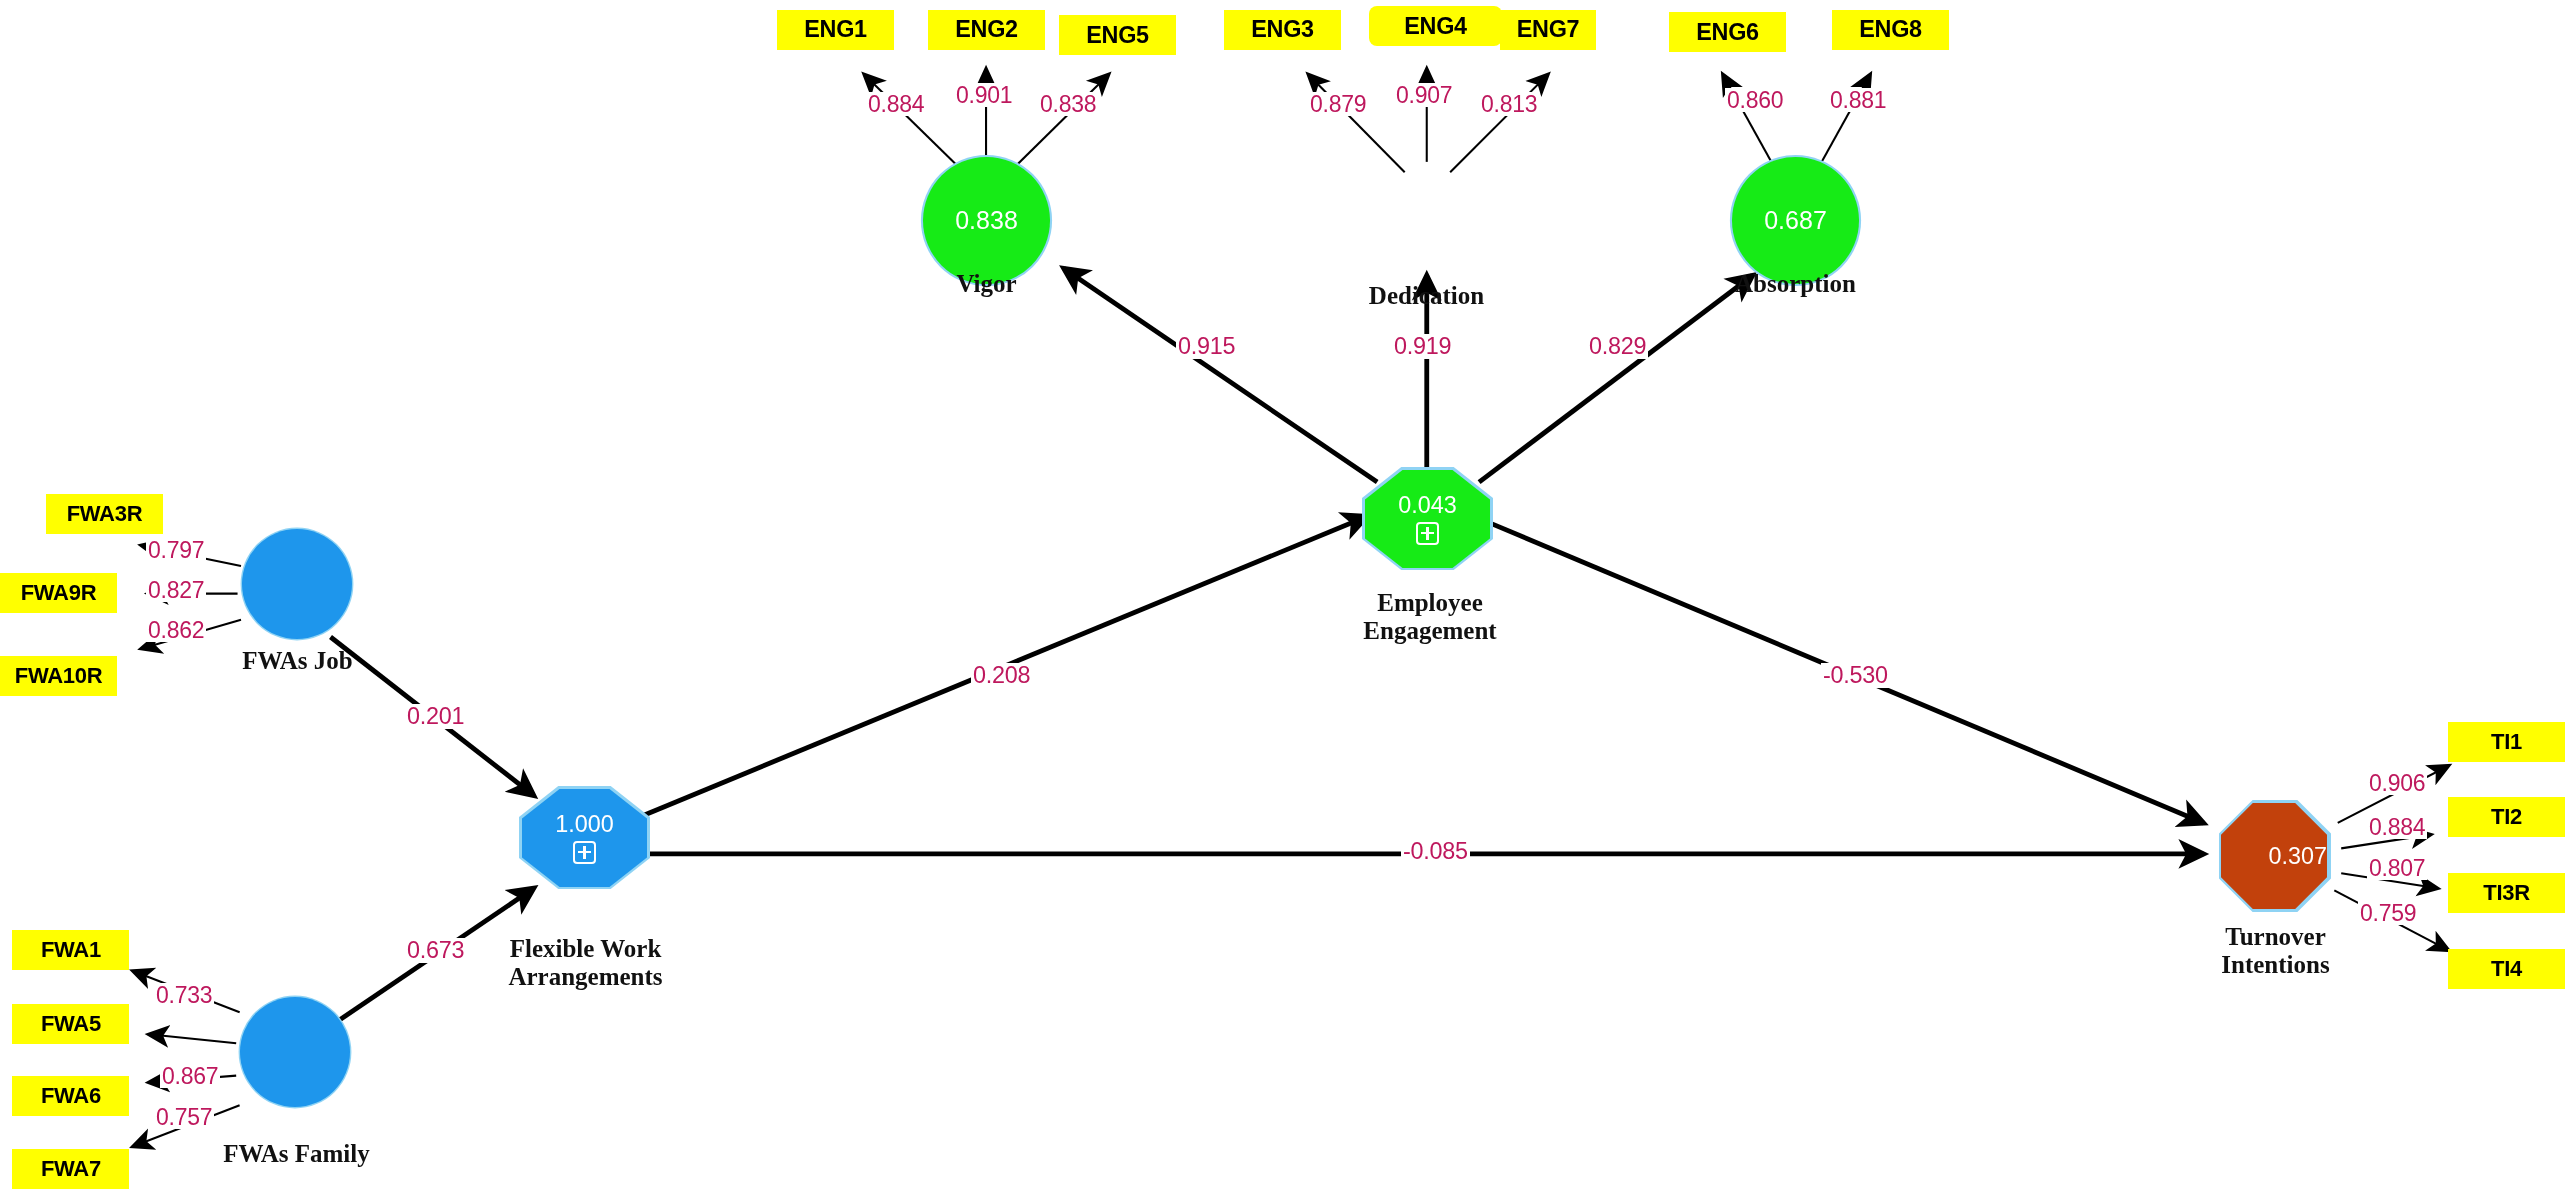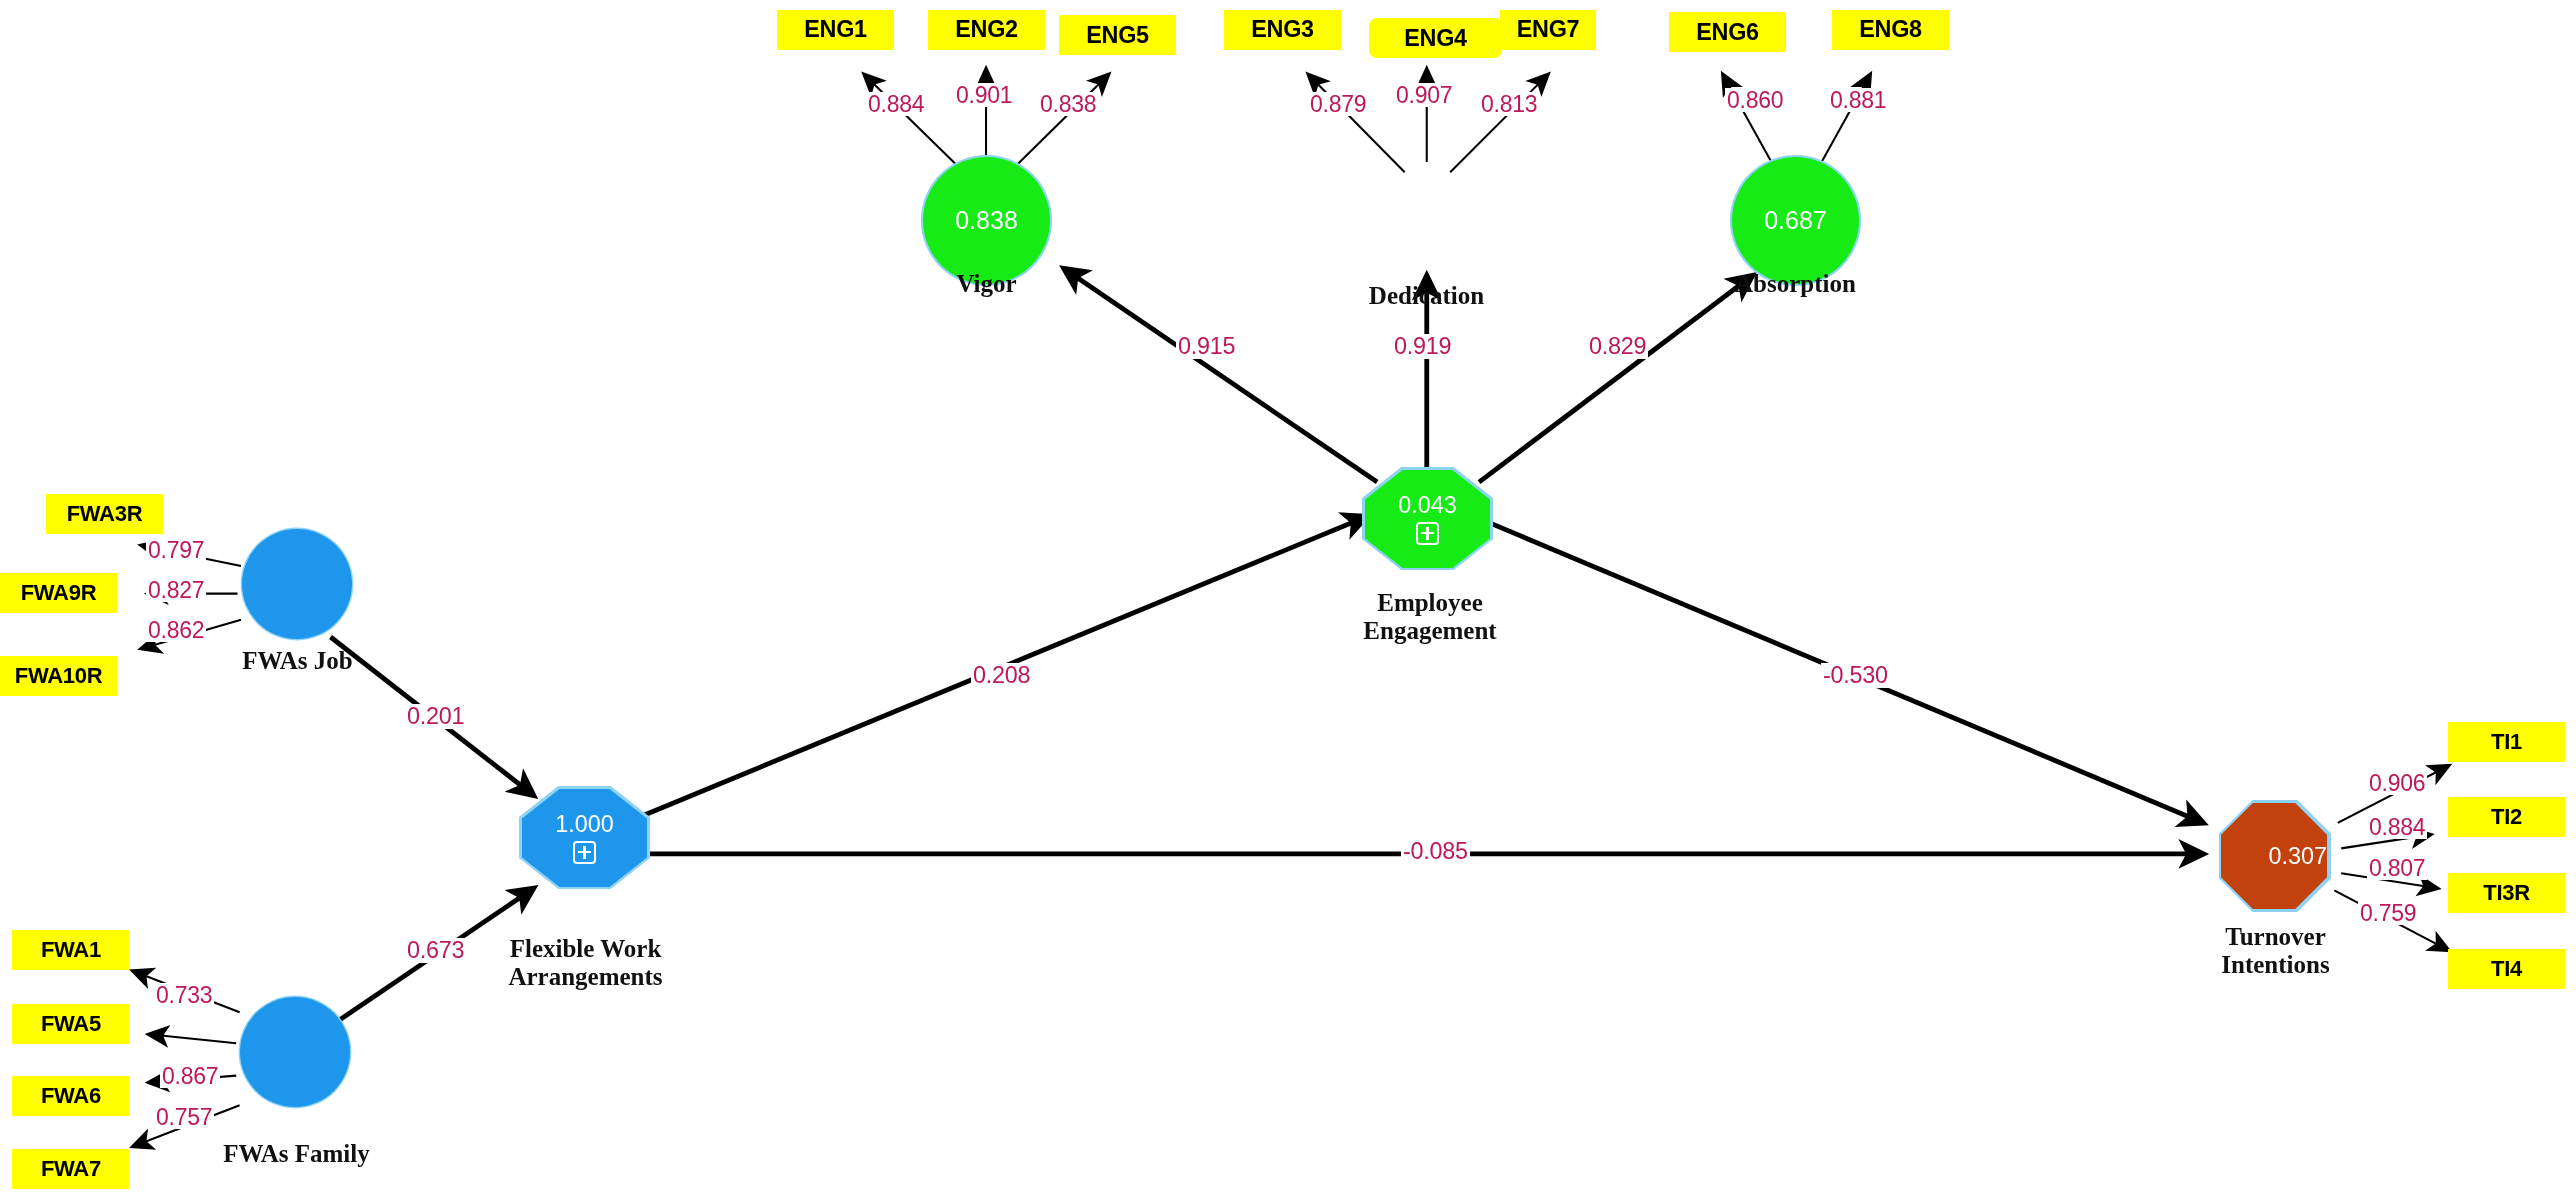--- a/index.html
+++ b/index.html
@@ -188,21 +188,21 @@
       <line x1="3400" y1="1232" x2="3530" y2="1212" marker-end="url(#ah-thin)"></line>
       <line x1="3400" y1="1268" x2="3540" y2="1290" marker-end="url(#ah-thin)"></line>
       <line x1="3390" y1="1293" x2="3556" y2="1380" marker-end="url(#ah-thin)"></line>
     </g>
   </svg>
 
   <div class="indicator" style="left:777px; top:9.6px; width:117px; height:40px; font-size:23.4px;">ENG1</div>
   <div class="indicator" style="left:928px; top:9.6px; width:117px; height:40px; font-size:23.4px;">ENG2</div>
   <div class="indicator" style="left:1059px; top:15px; width:117px; height:40px; font-size:23.4px;">ENG5</div>
   <div class="indicator" style="left:1224px; top:9.6px; width:117px; height:40px; font-size:23.4px;">ENG3</div>
-  <div class="indicator" style="left:1369px; top:18px; width:133px; height:40px; font-size:23.4px;border-radius:8px;">ENG4</div>
+  <div class="indicator" style="left:1369px; top:6px; width:133px; height:40px; font-size:23.4px;border-radius:8px;">ENG4</div>
   <div class="indicator" style="left:1500px; top:9.6px; width:96px; height:40px; font-size:23.4px;">ENG7</div>
   <div class="indicator" style="left:1669px; top:12.4px; width:117px; height:40px; font-size:23.4px;">ENG6</div>
   <div class="indicator" style="left:1832px; top:9.6px; width:117px; height:40px; font-size:23.4px;">ENG8</div>
 
   <div class="coef" style="left:866px; top:92px; font-size:23px;">0.884</div>
   <div class="coef" style="left:954px; top:83px; font-size:23px;text-align:right;">0.901</div>
   <div class="coef" style="left:1038px; top:92px; font-size:23px;">0.838</div>
   <div class="coef" style="left:1308px; top:92px; font-size:23px;">0.879</div>
   <div class="coef" style="left:1394px; top:83px; font-size:23px;">0.907</div>
   <div class="coef" style="left:1479px; top:92px; font-size:23px;">0.813</div>

